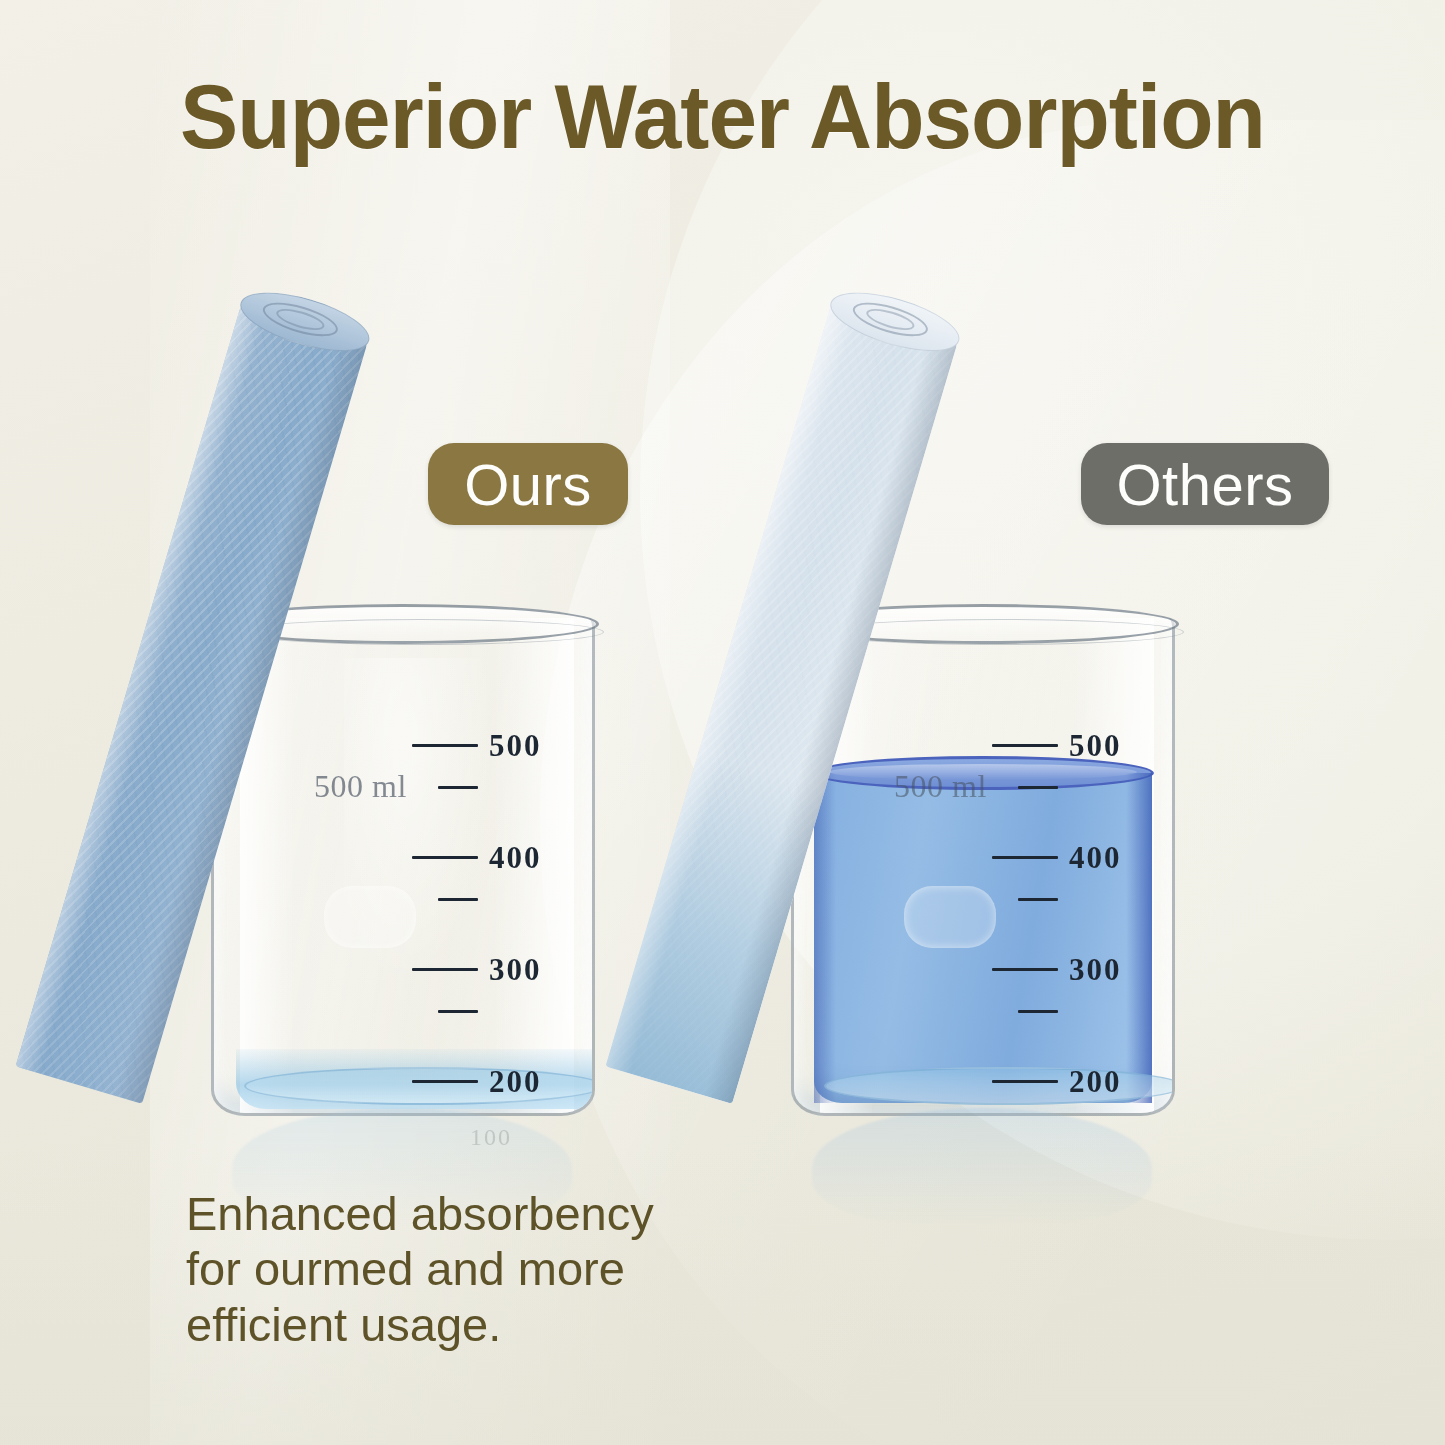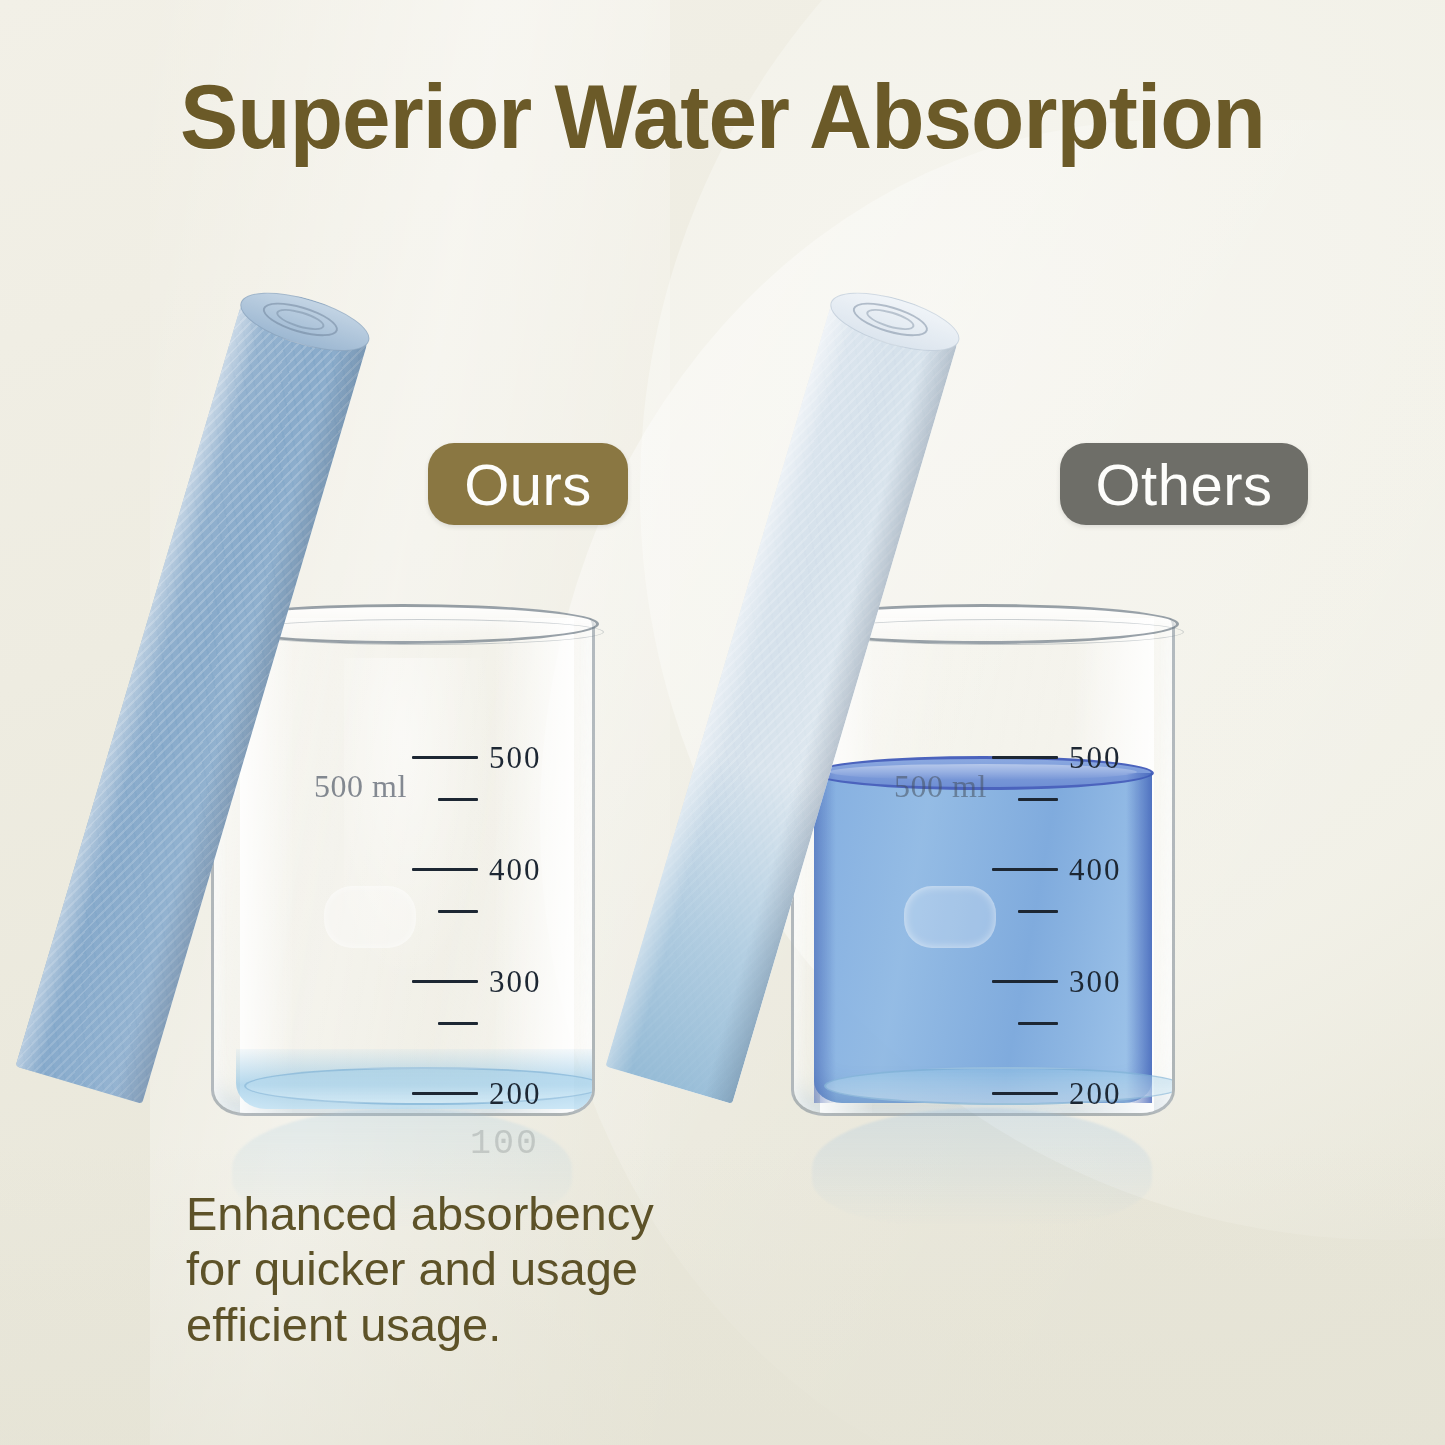--- a/index.html
+++ b/index.html
@@ -214,21 +214,21 @@
   .ml-text {
     position: absolute;
     font-family: Liberation Serif, serif;
     font-size: 32px;
     color: rgba(60,70,85,.62);
     letter-spacing: .5px;
     white-space: nowrap;
   }
 
   
-  .grads { position: absolute; left: 0; top: 12px; width: 100%; height: 100%; }
+  .grads { position: absolute; left: 0; top: 0; width: 100%; height: 100%; font-weight: bold; }
   .grad { position: absolute; display: flex; align-items: center; }
   .grad .tick {
     display: block;
     height: 3px;
     background: #1d2733;
     border-radius: 1px;
   }
   .grad.major .tick { width: 66px; }
   .grad.minor .tick { width: 40px; margin-left: 26px; }
   .grad .num {
@@ -331,22 +331,22 @@
     border-radius: 50% 50% 40% 40%;
     opacity: .30;
     filter: blur(1px);
   }
   .refl-left  { left: 232px; top: 1108px;
     background: linear-gradient(to bottom, rgba(160,200,225,.75), rgba(235,235,222,0)); }
   .refl-right { left: 812px; top: 1108px;
     background: linear-gradient(to bottom, rgba(150,190,225,.85), rgba(235,235,222,0)); }
   .refl-ghost-num {
     position: absolute;
-    font-family: Liberation Mono, monospace;
-    font-size: 35px;
+    font-family: Liberation Serif, serif;
+    font-size: 24px;
     color: rgba(110,120,120,.28);
     letter-spacing: 2px;
   }
 
   
   .caption {
     position: absolute;
     font-family: "Liberation Sans", sans-serif;
     font-weight: 400;
     font-size: 47px;
@@ -462,21 +462,21 @@
     </div>
 
     <div class="reflection refl-left"></div>
     <div class="refl-ghost-num" style="left:470px; top:1124px;">100</div>
 
     <div class="badge badge-ours">
       <span>Ours</span>
     </div>
 
     <div class="caption caption-left">Enhanced absorbency
-for quicker and usage
+for ourmed and more
 efficient usage.</div>
   </div>
 
   <div class="panel panel-right">
 
     <div class="beaker-wrap beaker-right" style="left:50px;">
       <div class="beaker-body">
         <div class="glass-hl-a"></div>
         <div class="glass-hl-b"></div>
 
@@ -538,20 +538,20 @@
         <div class="roll-shadow-edge"></div>
       </div>
       <div class="roll-top">
         <div class="roll-top-spiral"></div>
         <div class="roll-top-spiral2"></div>
       </div>
     </div>
 
     <div class="reflection refl-right" style="left:89px;"></div>
 
-    <div class="badge badge-others" style="left:337px;align-items:center;">
+    <div class="badge badge-others" style="left:358px;align-items:center;">
       <span>Others</span>
     </div>
 
   </div>
 
 
 </div>
 
 </body></html>

